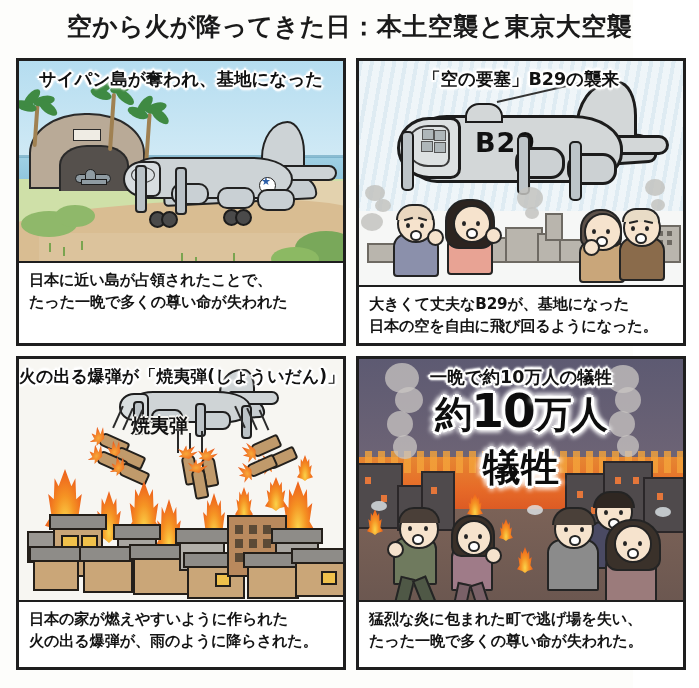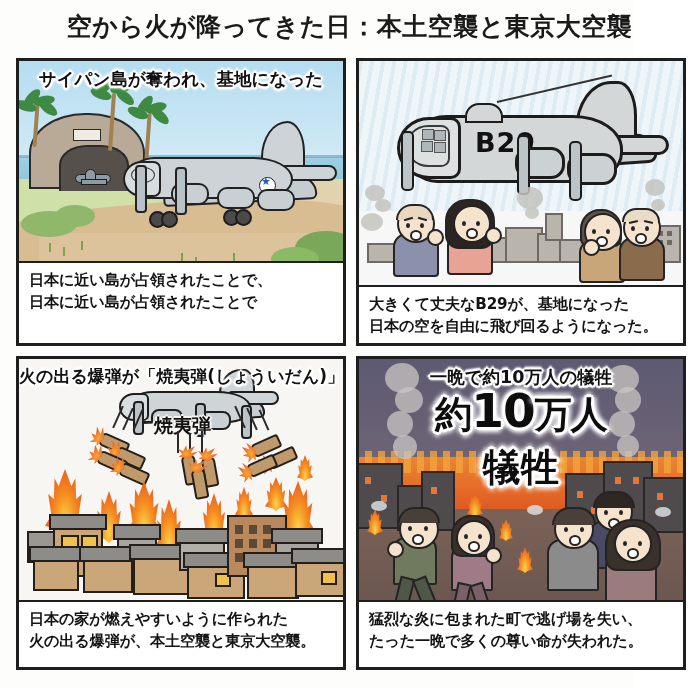--- a/index.html
+++ b/index.html
@@ -171,21 +171,20 @@
   .p3-nose { position: absolute; left: 16px; top: 24px; width: 26px; height: 24px; background: #d9dedf; border: 2.5px solid #1e1e1e; border-radius: 50% 20% 20% 50%; }
   .p3-tail { position: absolute; left: 116px; top: 0px; width: 32px; height: 30px; background: #cfd4d6; border: 2.5px solid #1e1e1e; border-radius: 60% 30% 0 20% / 72% 56% 0 20%; }
   .p3-tp { position: absolute; left: 126px; top: 22px; width: 46px; height: 10px; background: #cfd4d6; border: 2.5px solid #1e1e1e; border-radius: 5px 16px 16px 5px; }
   .p3-wing { position: absolute; left: 36px; top: 34px; width: 122px; height: 14px; background: #c7cdd0; border: 2.5px solid #1e1e1e; border-radius: 8px 22px 10px 6px; transform: rotate(-3deg); }
   .p3-eng { position: absolute; width: 28px; height: 15px; background: #c9d0d3; border: 2.5px solid #1e1e1e; border-radius: 8px; }
   .p3-prop { position: absolute; width: 7px; height: 30px; background: #bcc3c7; border: 2px solid #1e1e1e; border-radius: 4px; }
   .s3-label {
     position: absolute; left: 112px; top: 54px;
     font-size: 19px; font-weight: bold; color: #111;
     text-shadow: 2px 0 0 #f7f6f2, -2px 0 0 #f7f6f2, 0 2px 0 #f7f6f2, 0 -2px 0 #f7f6f2;
-    margin-left: 23px;
   }
   .bomb { position: absolute; width: 26px; height: 10px; background: #c09a6b; border: 2px solid #23201c; border-radius: 5px 3px 3px 5px; }
   .bomb::before { content: ""; position: absolute; left: -12px; top: -6px; width: 14px; height: 20px;
     background: radial-gradient(ellipse at 60% 60%, #f7a93a 0%, #ef6820 55%, #d8431a 100%);
     clip-path: polygon(100% 50%, 58% 0%, 62% 38%, 18% 10%, 34% 52%, 0% 52%, 36% 72%, 14% 96%, 60% 80%, 70% 100%); }
   .streak { position: absolute; width: 2px; background: #2a2a2a; }
   .flame {
     position: absolute;
     background: radial-gradient(ellipse at 50% 80%, #fbd34a 0%, #f59323 35%, #ef6a1e 62%, #dd3c14 100%);
     clip-path: polygon(50% 0%, 66% 26%, 76% 14%, 78% 46%, 92% 38%, 84% 70%, 100% 86%, 66% 92%, 50% 100%, 32% 92%, 0% 86%, 16% 70%, 8% 38%, 22% 46%, 24% 14%, 34% 26%);
@@ -297,21 +296,21 @@
       <div class="s1-grass" style="left:62px;  top:180px;"></div>
       <div class="s1-grass" style="left:162px; top:192px;"></div>
       <div class="s1-grass" style="left:176px; top:196px;"></div>
       <div class="s1-grass" style="left:214px; top:192px;"></div>
     </div>
 
     <div class="panel-heading">サイパン島が奪われ、基地になった</div>
 
     <div class="panel-caption">
       <span class="cap-line">日本に近い島が占領されたことで、</span>
-      <span class="cap-line">日本に近い島が占領されたことで</span>
+      <span class="cap-line">たった一晩で多くの尊い命が失われた</span>
     </div>
   </div>
 
   <div class="panel" id="panel2">
     <div class="panel-art">
       <div class="s2"></div>
       <div class="s2-sky"></div>
 
       <div class="b29">
         <div class="b29-wing"></div>
@@ -395,20 +394,21 @@
         <div class="head" style="left:6px; top:2px;"></div>
         <div class="hair" style="left:5px; top:1px; width:34px; height:12px; border-radius:18px 18px 0 0; background:#e9dcc6; border-bottom:none;"></div>
         <div class="brow" style="left:12px; top:14px; transform:rotate(-14deg);"></div>
         <div class="brow" style="left:27px; top:14px; transform:rotate(14deg);"></div>
         <div class="eye" style="left:14px; top:19px;"></div>
         <div class="eye" style="left:28px; top:19px;"></div>
         <div class="mouth" style="left:18px; top:26px;"></div>
       </div>
     </div>
 
+    <div class="panel-heading">「空の要塞」B29の襲来</div>
 
     <div class="panel-caption">
       <span class="cap-line">大きくて丈夫なB29が、基地になった</span>
       <span class="cap-line">日本の空を自由に飛び回るようになった。</span>
     </div>
   </div>
 
   <div class="panel" id="panel3">
     <div class="panel-art">
       <div class="s3"></div>
@@ -504,21 +504,21 @@
       <div class="house" style="left:276px; top:198px; width:46px; height:36px;">
         <div class="roof"></div>
         <div class="win" style="left:24px;top:12px; width:12px; height:10px;"></div>
       </div>
     </div>
 
     <div class="panel-heading">火の出る爆弾が「焼夷弾(しょういだん)」</div>
 
     <div class="panel-caption">
       <span class="cap-line">日本の家が燃えやすいように作られた</span>
-      <span class="cap-line">火の出る爆弾が、本土空襲と東京大空襲。</span>
+      <span class="cap-line">火の出る爆弾が、雨のように降らされた。</span>
     </div>
   </div>
 
   <div class="panel" id="panel4">
     <div class="panel-art">
       <div class="s4"></div>
       <div class="s4-fire"></div>
       <div class="s4-fireedge"></div>
       <div class="s4-ground"></div>
 

